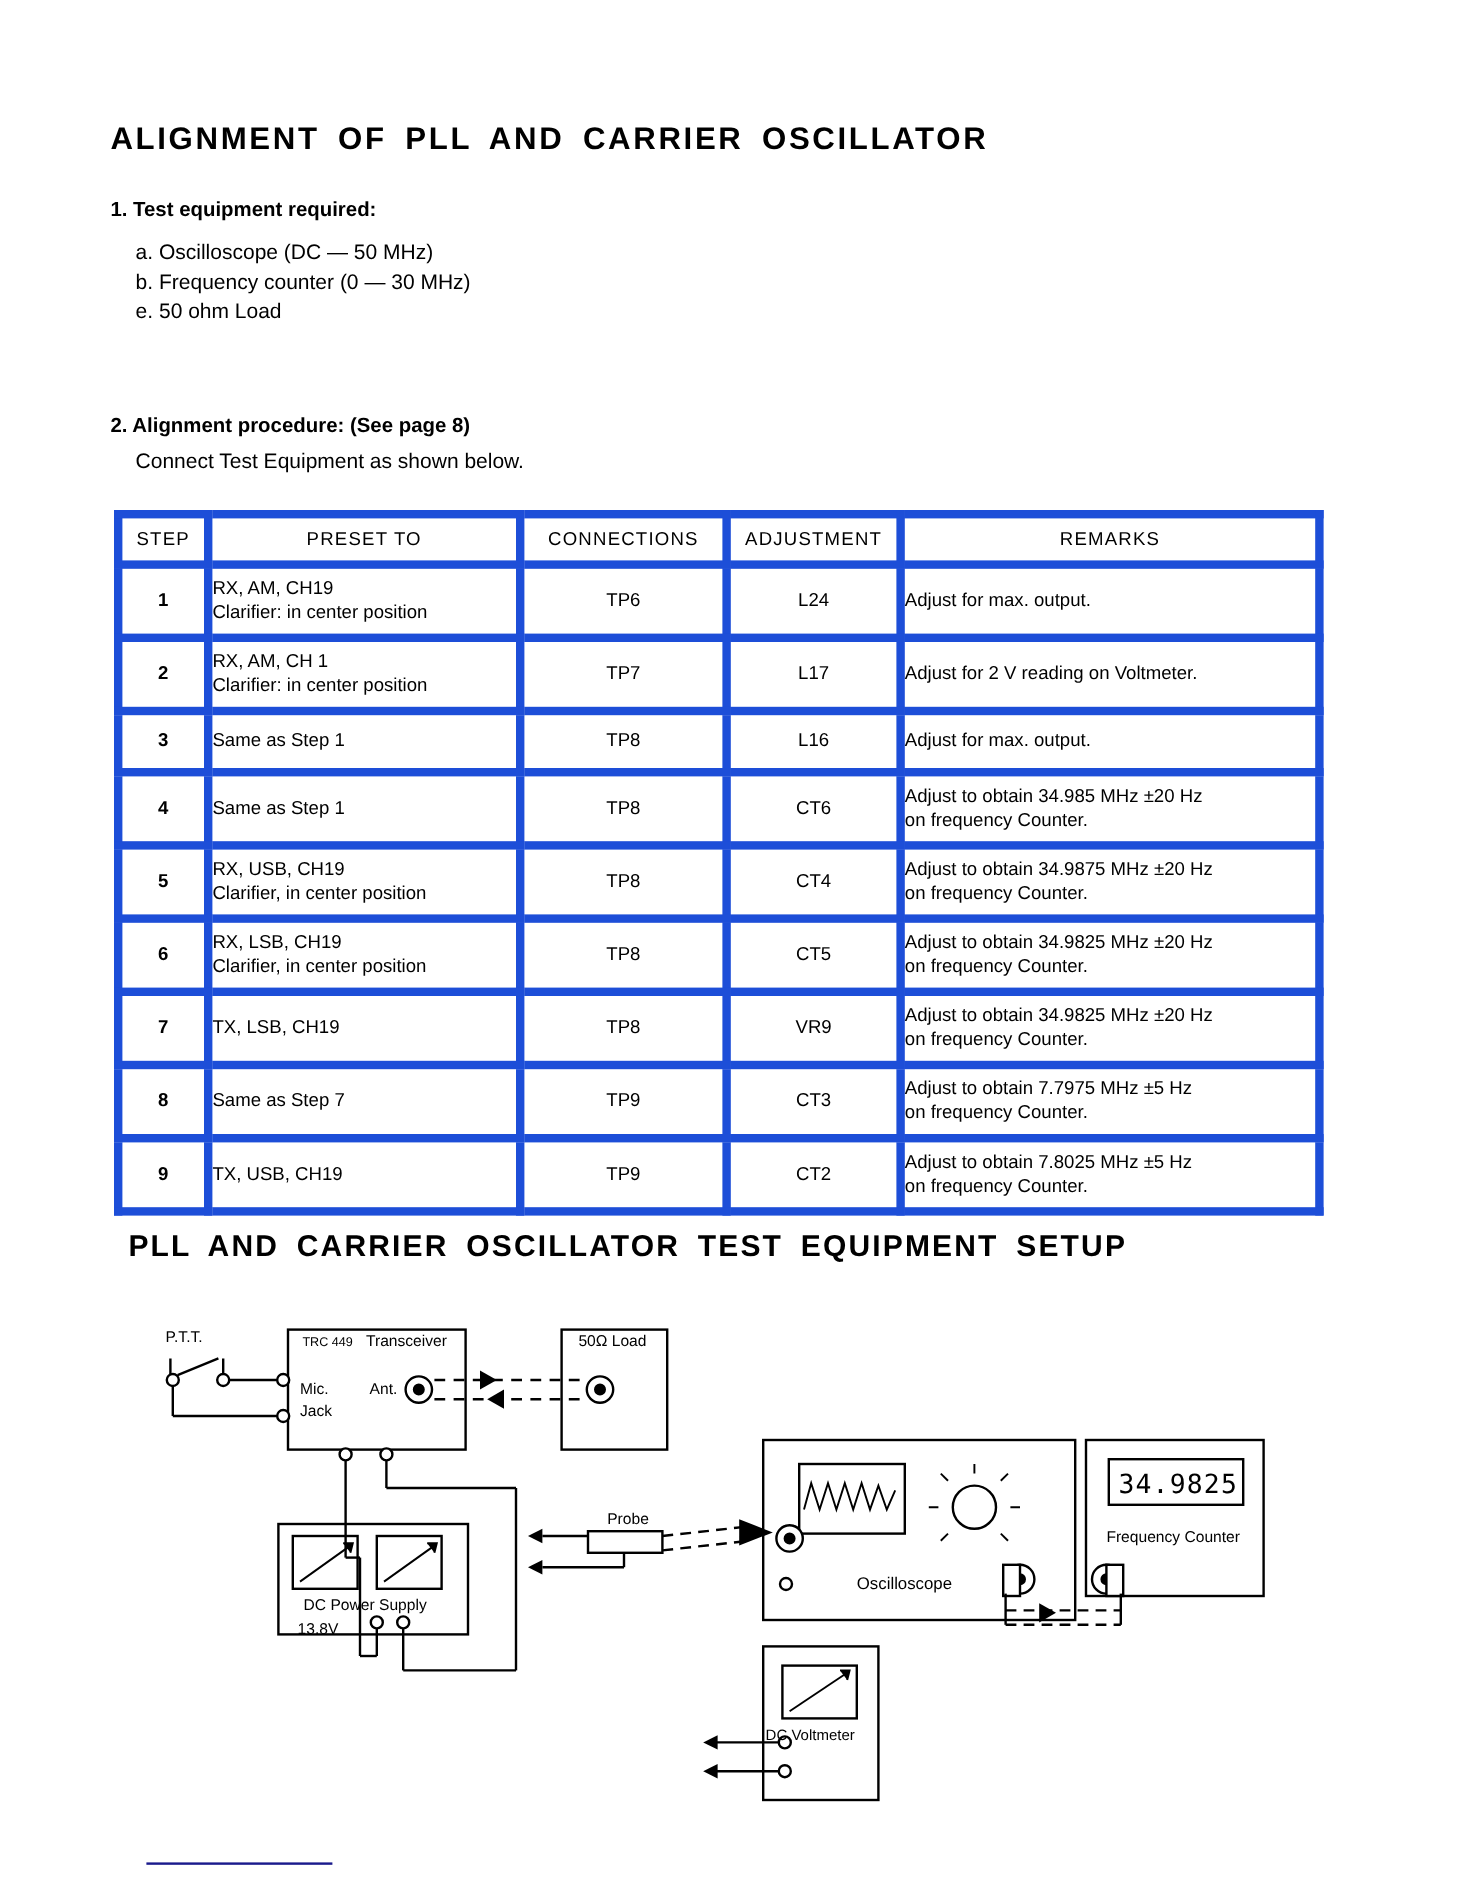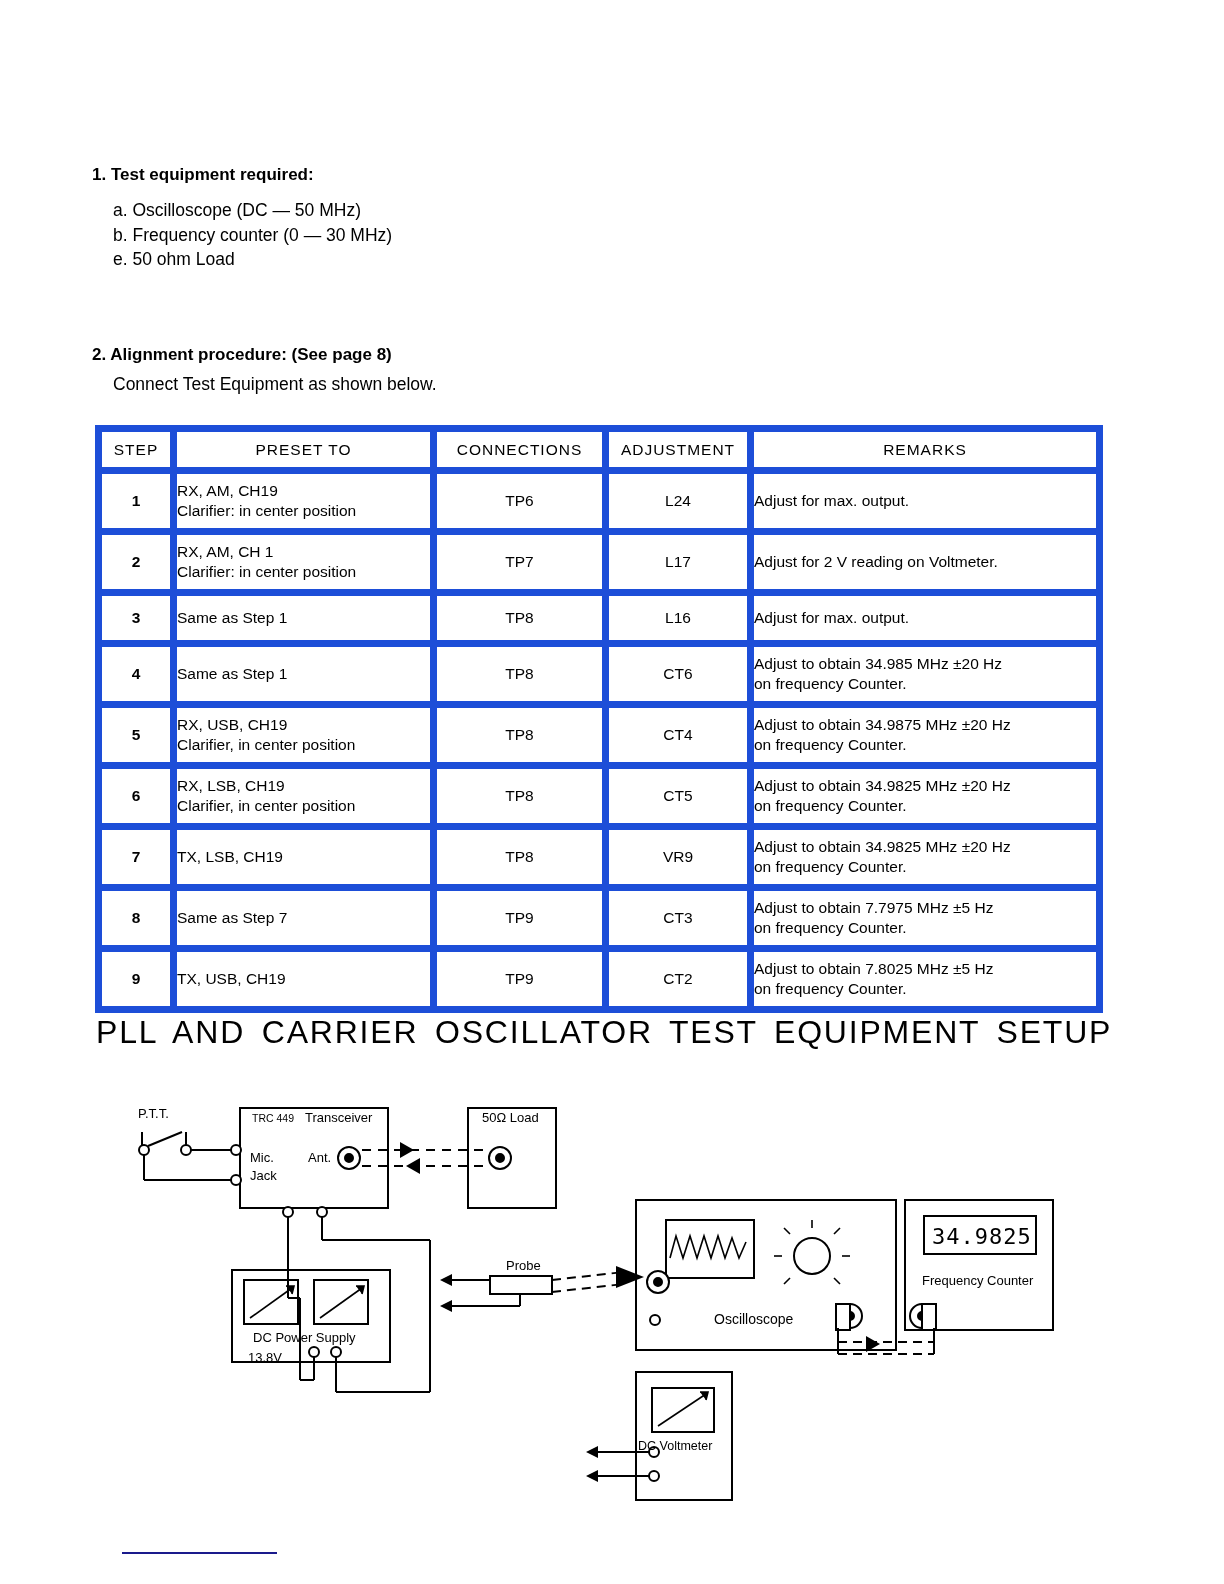--- a/index.html
+++ b/index.html
@@ -110,23 +110,23 @@
   }
   tr.r-tall td { height: 54px; }
   tr.r-short td { height: 44px; }
   .sub { display: block; }
 
   
   h2.setup-title {
     position: absolute;
     left: 92px;
     top: 1010px;
-    margin: 4px;
-    font-size: 32px;
-    font-weight: normal;
+    margin: 15px;
+    font-size: 25px;
+    font-weight: bold;
     letter-spacing: 1.8px;
     word-spacing: 6px;
   }
 
   
   .diagram {
     position: absolute;
     left: 0px;
     top: 1080px;
     width: 1120px;
@@ -141,20 +141,21 @@
     width: 155px;
     height: 2px;
     background: #1a1a8c;
   }
 </style>
 </head>
 <body>
 
 <div class="page">
 
+  <h1 class="main-title">ALIGNMENT OF PLL AND CARRIER OSCILLATOR</h1>
 
   <div class="sec1">1. Test equipment required:</div>
 
   <div class="eqlist">
     <div>a. Oscilloscope (DC — 50 MHz)</div>
     <div>b. Frequency counter (0 — 30 MHz)</div>
     <div>e. 50 ohm Load</div>
   </div>
 
   <div class="sec2">2. Alignment procedure:  (See page 8)</div>

